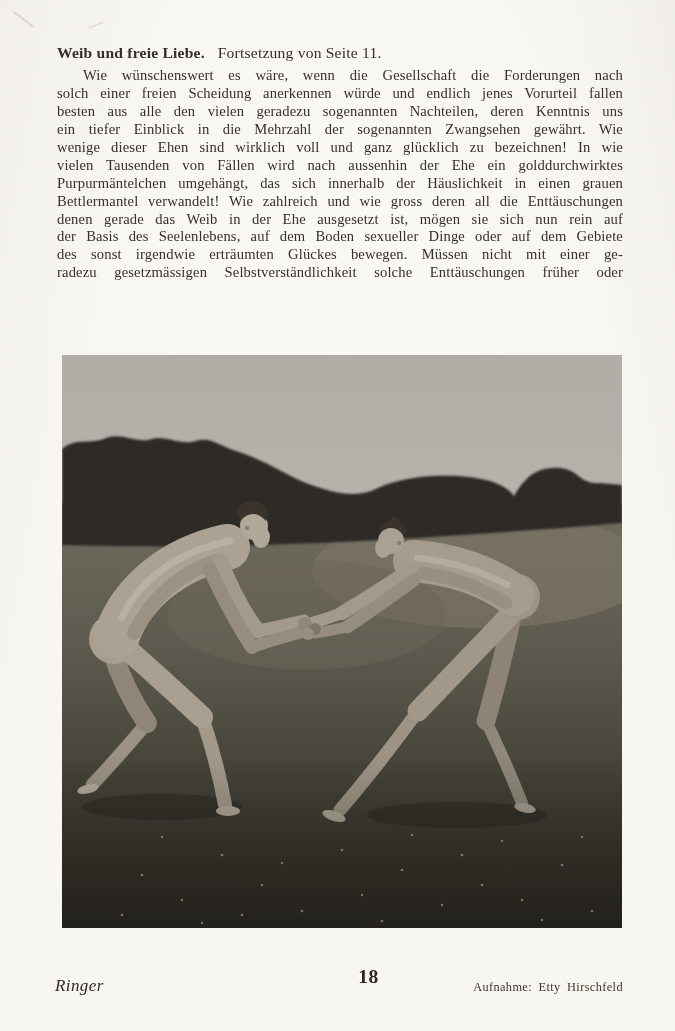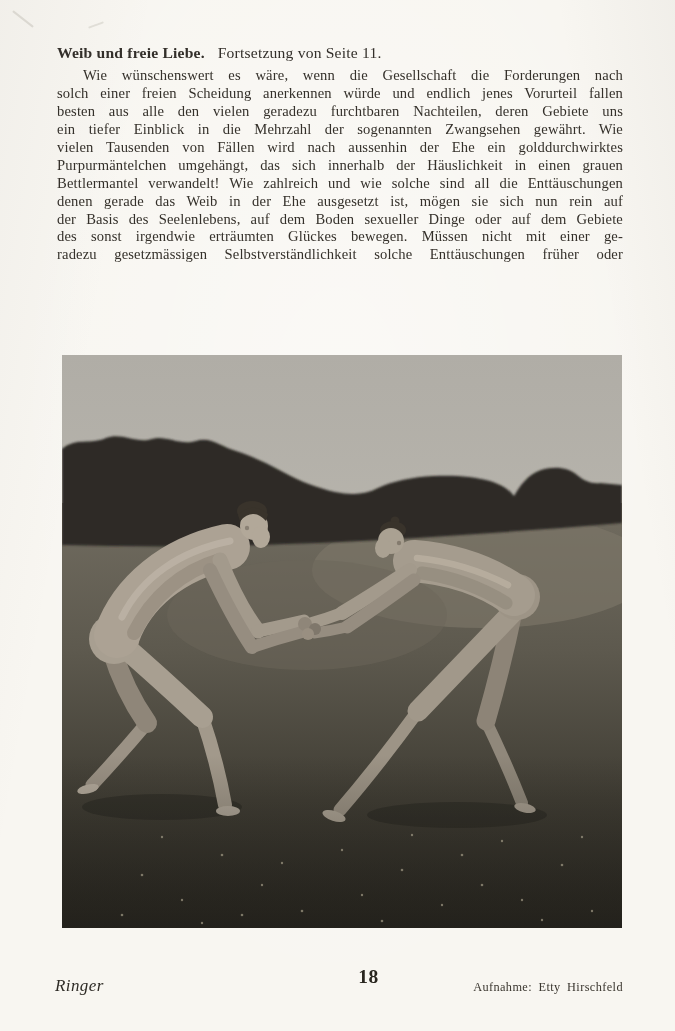--- a/index.html
+++ b/index.html
@@ -72,25 +72,26 @@
   <div class="pencil-mark pm1"></div>
   <div class="pencil-mark pm2"></div>
 
   <h1 class="heading">
     <span class="h-bold">Weib und freie Liebe.</span><span class="h-rest">Fortsetzung von Seite 11.</span>
   </h1>
 
   <div class="paragraph">
     <div class="line indent">Wie wünschenswert es wäre, wenn die Gesellschaft die Forderungen nach</div>
     <div class="line">solch einer freien Scheidung anerkennen würde und endlich jenes Vorurteil fallen</div>
-    <div class="line">besten aus alle den vielen geradezu furchtbaren Nachteilen, deren Gebiete uns</div>
+    <div class="line">besten aus alle den vielen geradezu sogenannten Nachteilen, deren Kenntnis uns</div>
     <div class="line">ein tiefer Einblick in die Mehrzahl der sogenannten Zwangsehen gewährt.  Wie</div>
+    <div class="line">wenige dieser Ehen sind wirklich voll und ganz glücklich zu bezeichnen! In wie</div>
     <div class="line">vielen Tausenden von Fällen wird nach aussenhin der Ehe ein golddurchwirktes</div>
     <div class="line">Purpurmäntelchen umgehängt, das sich innerhalb der Häuslichkeit in einen grauen</div>
-    <div class="line">Bettlermantel verwandelt!  Wie zahlreich und wie solche sind all die Enttäuschungen</div>
+    <div class="line">Bettlermantel verwandelt!  Wie zahlreich und wie gross deren all die Enttäuschungen</div>
     <div class="line">denen gerade das Weib in der Ehe ausgesetzt ist, mögen sie sich nun rein auf</div>
     <div class="line">der Basis des Seelenlebens, auf dem Boden sexueller Dinge oder auf dem Gebiete</div>
     <div class="line">des sonst irgendwie erträumten Glückes bewegen.  Müssen nicht mit einer ge-</div>
     <div class="line">radezu gesetzmässigen Selbstverständlichkeit solche Enttäuschungen früher oder</div>
   </div>
 
   <figure class="photo">
     <svg width="560" height="573" viewBox="0 0 560 573" xmlns="http://www.w3.org/2000/svg">
       <defs>
         <linearGradient id="sky" x1="0" y1="0" x2="0" y2="1">

